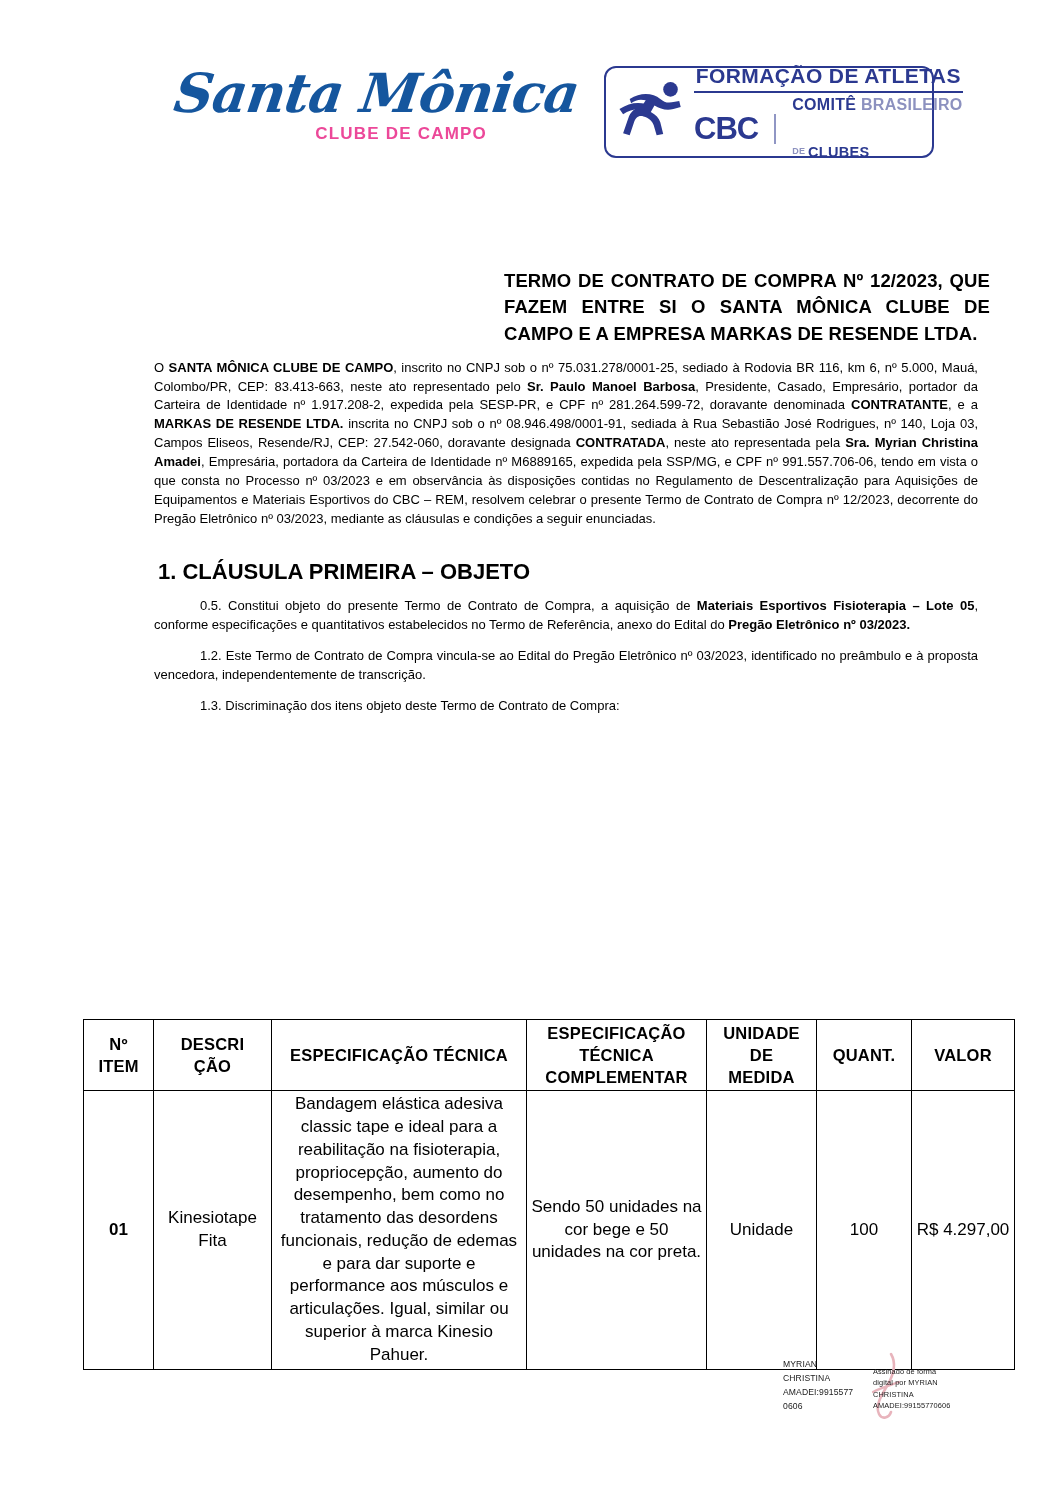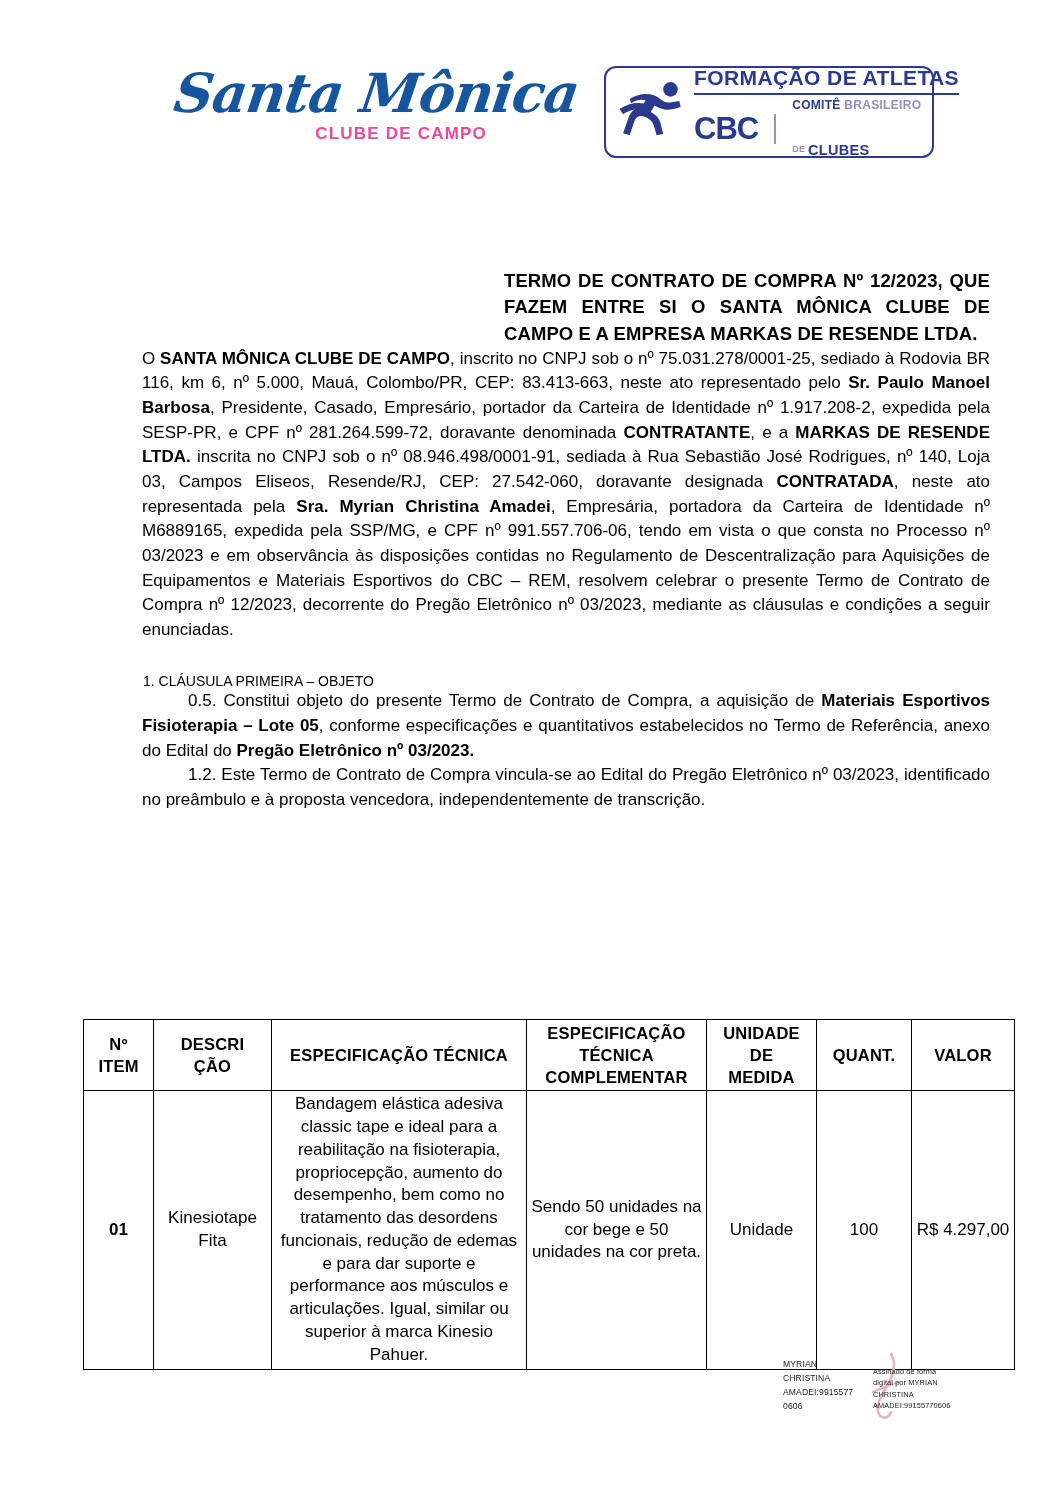--- a/index.html
+++ b/index.html
@@ -114,21 +114,21 @@
   .cbc-divider {
     width: 2px;
     height: 30px;
     background: #9096c4;
   }
   .cbc-words {
     line-height: 1.05;
     white-space: nowrap;
   }
   .cbc-w1 {
-    font-size: 12px;
+    font-size: 16px;
     font-weight: bold;
     color: #2B3990;
     letter-spacing: 0.3px;
   }
   .cbc-w1 .light {
     color: #8c91bf;
     font-weight: bold;
   }
   .cbc-w2 {
     font-size: 14.5px;
@@ -155,31 +155,31 @@
     width: 486px;
     font-size: 18.5px;
     font-weight: bold;
     line-height: 1.42;
     text-align: justify;
     text-align-last: left;
     letter-spacing: 0.1px;
     margin-top: 36px;
   }
   p.body-par {
-    font-size: 17px;
+    font-size: 13px;
     line-height: 1.45;
     text-align: justify;
-    margin: 0;
+    margin: 12px;
     letter-spacing: 0px;
   }
   .par-preamble { margin-top: 100px; }
   .clause-head {
-    font-size: 14px;
-    font-weight: normal;
-    margin: 31px 0 0 1px;
+    font-size: 22px;
+    font-weight: bold;
+    margin: 31px 0 0 16px;
   }
   .par-indent { text-indent: 46px; }
   .par-11 { margin-top: 27px; }
   .par-12 { margin-top: 30px; }
   .par-13 { margin-top: 32px; }
   b.bold { font-weight: bold; }
 
   
   .table-wrap {
     position: absolute;
@@ -305,20 +305,21 @@
     <div class="doc-title">TERMO DE CONTRATO DE COMPRA Nº 12/2023, QUE FAZEM ENTRE SI O SANTA MÔNICA CLUBE DE CAMPO E A EMPRESA MARKAS DE RESENDE LTDA.</div>
 
     <p class="body-par par-preamble"><span>O </span><b class="bold">SANTA MÔNICA CLUBE DE CAMPO</b><span>, inscrito no CNPJ sob o nº 75.031.278/0001-25, sediado à Rodovia BR 116, km 6, nº 5.000, Mauá, Colombo/PR, CEP: 83.413-663, neste ato representado pelo </span><b class="bold">Sr. Paulo Manoel Barbosa</b><span>, Presidente, Casado, Empresário, portador da Carteira de Identidade nº 1.917.208-2, expedida pela SESP-PR, e CPF nº 281.264.599-72, doravante denominada </span><b class="bold">CONTRATANTE</b><span>, e a </span><b class="bold">MARKAS DE RESENDE LTDA.</b><span> inscrita no CNPJ sob o nº 08.946.498/0001-91, sediada à Rua Sebastião José Rodrigues, nº 140, Loja 03, Campos Eliseos, Resende/RJ, CEP: 27.542-060, doravante designada </span><b class="bold">CONTRATADA</b><span>, neste ato representada pela </span><b class="bold">Sra. Myrian Christina Amadei</b><span>, Empresária, portadora da Carteira de Identidade nº M6889165, expedida pela SSP/MG, e CPF nº 991.557.706-06, tendo em vista o que consta no Processo nº 03/2023 e em observância às disposições contidas no Regulamento de Descentralização para Aquisições de Equipamentos e Materiais Esportivos do CBC – REM, resolvem celebrar o presente Termo de Contrato de Compra nº 12/2023, decorrente do Pregão Eletrônico nº 03/2023, mediante as cláusulas e condições a seguir enunciadas.</span></p>
 
     <div class="clause-head">1. CLÁUSULA PRIMEIRA – OBJETO</div>
 
     <p class="body-par par-indent par-11"><span>0.5. Constitui objeto do presente Termo de Contrato de Compra, a aquisição de </span><b class="bold">Materiais Esportivos Fisioterapia – Lote 05</b><span>, conforme especificações e quantitativos estabelecidos no Termo de Referência, anexo do Edital do </span><b class="bold">Pregão Eletrônico nº 03/2023.</b></p>
 
     <p class="body-par par-indent par-12">1.2. Este Termo de Contrato de Compra vincula-se ao Edital do Pregão Eletrônico nº 03/2023, identificado no preâmbulo e à proposta vencedora, independentemente de transcrição.</p>
 
+    <p class="body-par par-indent par-13">1.3. Discriminação dos itens objeto deste Termo de Contrato de Compra:</p>
   </div>
 
   <div class="table-wrap">
     <table class="items">
       <thead>
         <tr>
           <th class="col-item">
             <span>Nº</span><br>
             <span>ITEM</span>
           </th>

